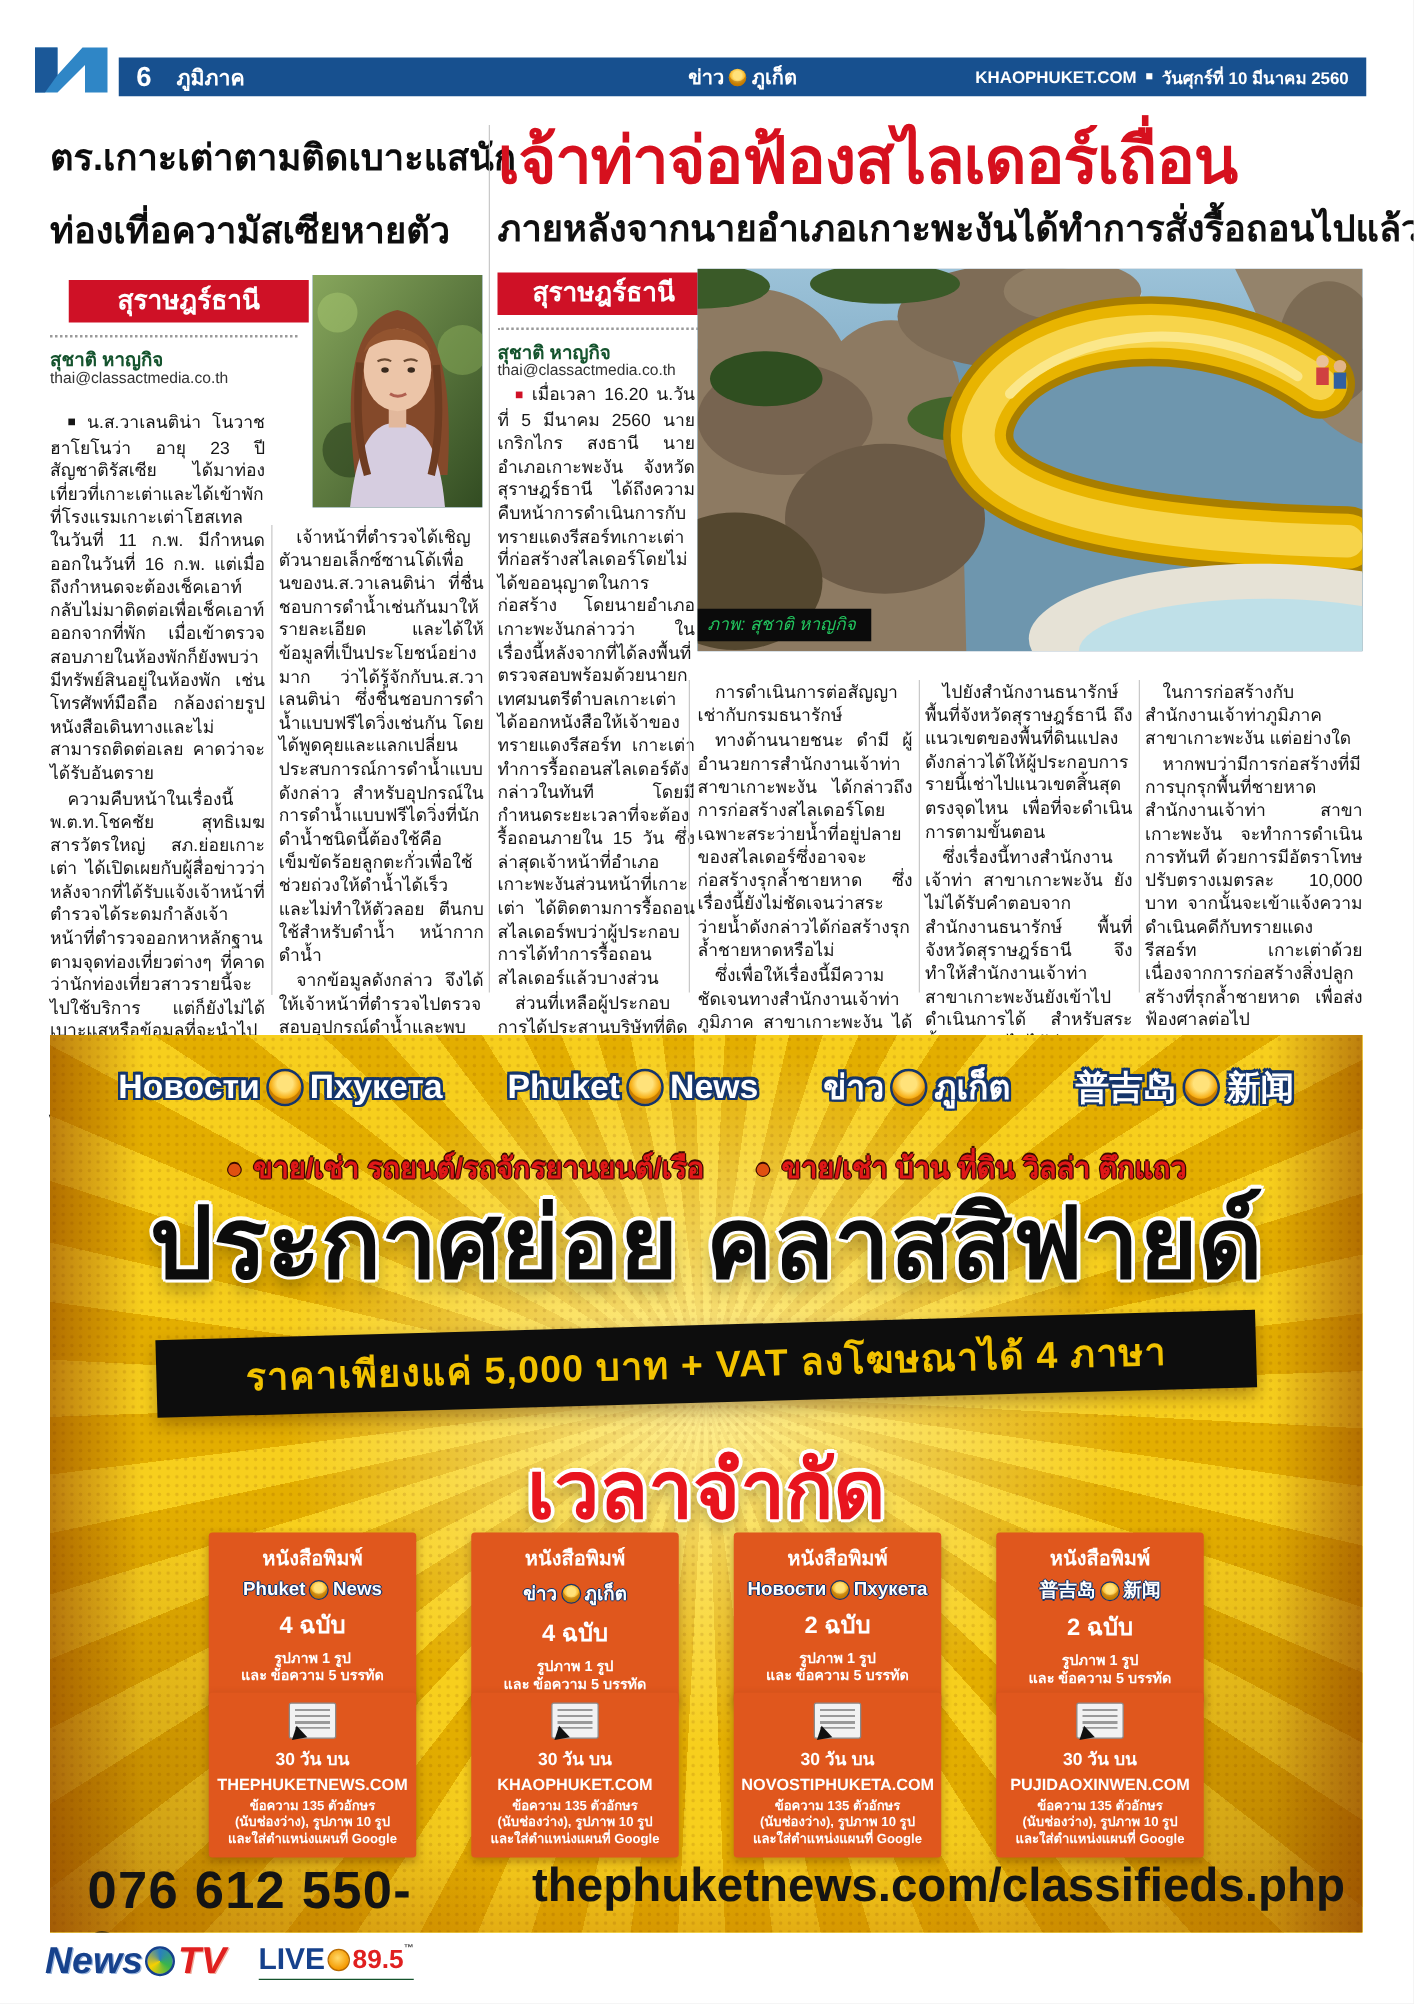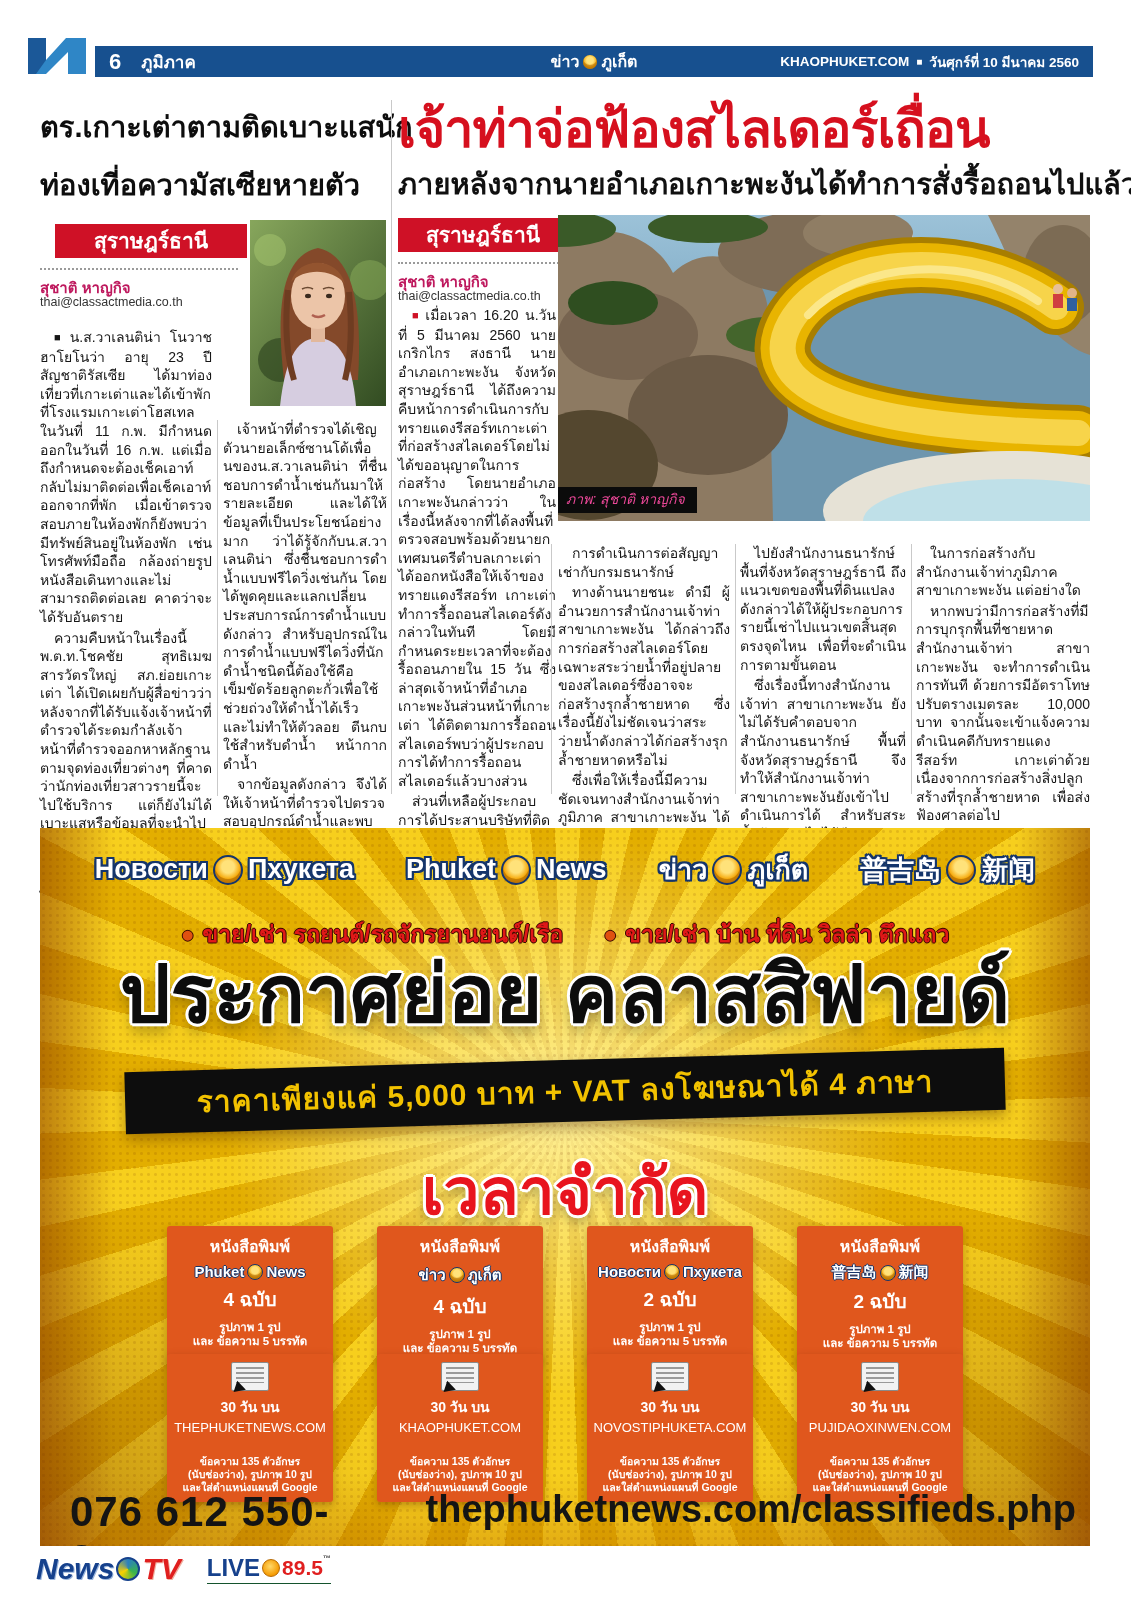--- a/index.html
+++ b/index.html
@@ -19,35 +19,35 @@
        background:radial-gradient(circle at 50% 38%,#ffe27a 0 30%,#f5a300 62%,#cf7a00 100%);
        box-shadow:inset 0 -4px 0 rgba(120,60,0,.35);vertical-align:middle;}
   .sun.small{width:14px;height:14px;}
 
   
   .left-article{position:absolute;left:40px;top:98px;width:347px;height:700px;}
   .la-headline{font-size:29px;font-weight:800;line-height:58px;color:#0d0d0d;white-space:nowrap;}
   .datebadge{position:absolute;background:#cf1126;color:#fff;font-weight:bold;font-size:21px;
              text-align:center;line-height:34px;height:34px;}
   .dotted{border-top:2px dotted #9a9a9a;}
-  .byline{font-size:15px;font-weight:bold;color:#be185d;}
+  .byline{font-size:15px;font-weight:bold;color:#14532d;}
   .byline-email{font-size:12.5px;color:#333;}
   .bodycol{position:absolute;font-size:14px;line-height:18.6px;text-align:justify;
            overflow-wrap:anywhere;color:#161616;}
   .bodycol p{margin:0 0 2px 0;text-indent:14px;}
   .mk{font-size:11px;position:relative;top:-1px;margin-right:4px;}
   .mk.red{color:#cf1126;}
   .vrule{position:absolute;width:1px;background:#c9c9c9;}
 
   .right-article{position:absolute;left:398px;top:98px;width:692px;height:700px;}
   .ra-headline{font-size:52px;font-weight:800;color:#d6101e;line-height:62px;white-space:nowrap;letter-spacing:-1px;}
   .ra-subhead{font-size:29px;font-weight:800;color:#101010;line-height:40px;white-space:nowrap;}
 
   .photo-frame{position:absolute;overflow:hidden;background:#7899aa;}
-  .caption{position:absolute;left:0;bottom:8px;background:#0b0b0b;color:#ec4899;
+  .caption{position:absolute;left:0;bottom:8px;background:#0b0b0b;color:#22c55e;
            font-size:14px;font-style:italic;padding:1px 12px 3px 8px;}
 
   
   .ad{position:absolute;left:40px;top:828px;width:1050px;height:718px;overflow:hidden;
       background:
         radial-gradient(ellipse at 50% 40%,rgba(255,244,170,.85) 0%,rgba(246,200,0,0) 46%),
         repeating-conic-gradient(from 8deg at 50% 40%,#f7cf1d 0deg 5deg,#e3ae00 5deg 10deg),
         #f0c400;}
   .ad-vignette{position:absolute;inset:0;pointer-events:none;background:
         radial-gradient(rgba(110,45,0,.14) 1.2px,transparent 1.7px),
@@ -87,21 +87,21 @@
   .pkg-logo .sun{width:16px;height:16px;border:1px solid #15356b;box-sizing:border-box;}
   .pkg-issues{font-size:19px;font-weight:800;margin:3px 0 6px 0;}
   .pkg-small{font-size:11.5px;line-height:14px;font-weight:bold;}
   .np-icon{width:36px;height:27px;margin:0 auto 5px auto;background:#f2f2f2;border:1px solid #8a8a8a;
            border-radius:2px;position:relative;}
   .np-icon::before{content:"";position:absolute;left:4px;right:4px;top:4px;height:16px;
            background:repeating-linear-gradient(#9a9a9a 0 2px,transparent 2px 5px);}
   .np-icon::after{content:"";position:absolute;left:3px;bottom:-5px;width:0;height:0;
            border:6px solid transparent;border-left:11px solid #101010;transform:rotate(18deg);}
   .pkg-days{font-size:14px;font-weight:800;margin-bottom:2px;}
-  .pkg-site{font-size:13px;font-weight:400;margin-bottom:20px;}
+  .pkg-site{font-size:13px;font-weight:700;margin-bottom:4px;}
   .pkg-detail{font-size:10.5px;line-height:13px;font-weight:bold;}
   .ad-bottom{position:absolute;left:0;right:14px;top:660px;display:flex;justify-content:center;
              align-items:flex-start;gap:80px;color:#141414;padding-left:30px;}
   .ad-phone{font-size:42px;font-weight:800;letter-spacing:1px;}
   .ad-url{font-size:38px;font-weight:bold;}
 
   
   .footer{position:absolute;left:36px;top:1552px;display:flex;align-items:center;gap:26px;}
   .newstv{display:flex;align-items:center;font-style:italic;font-weight:800;}
   .newstv .n1{font-size:30px;color:#16418c;text-shadow:1px 1px 0 #9bb6dd;}

